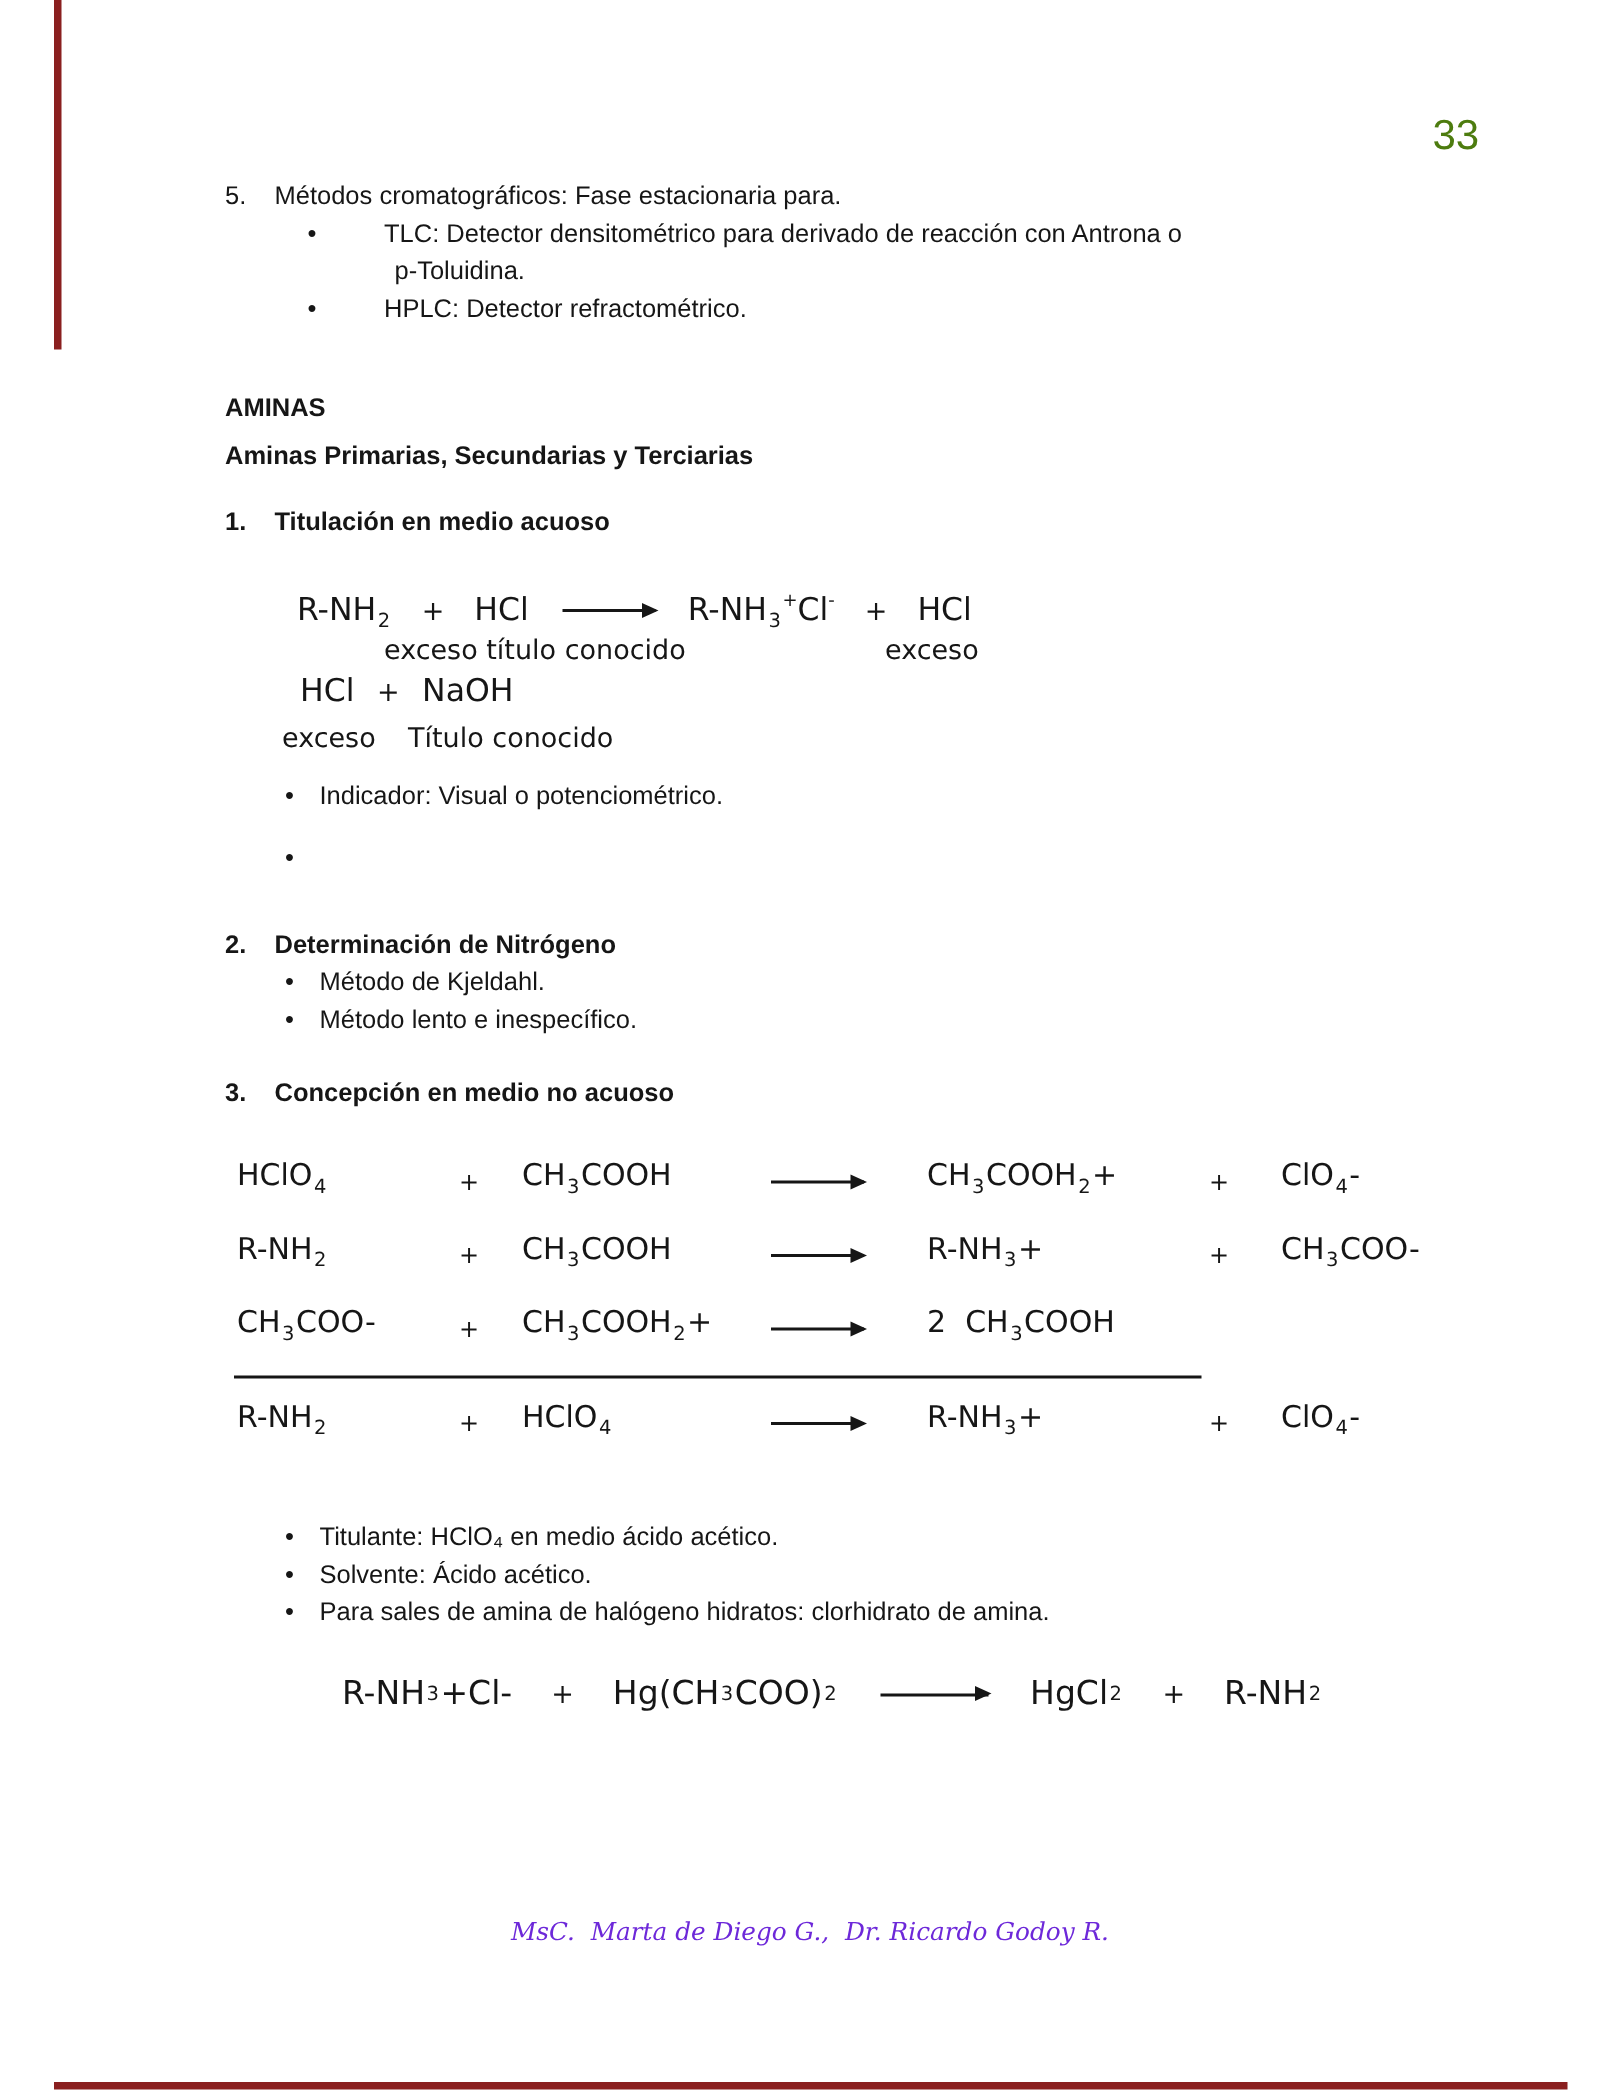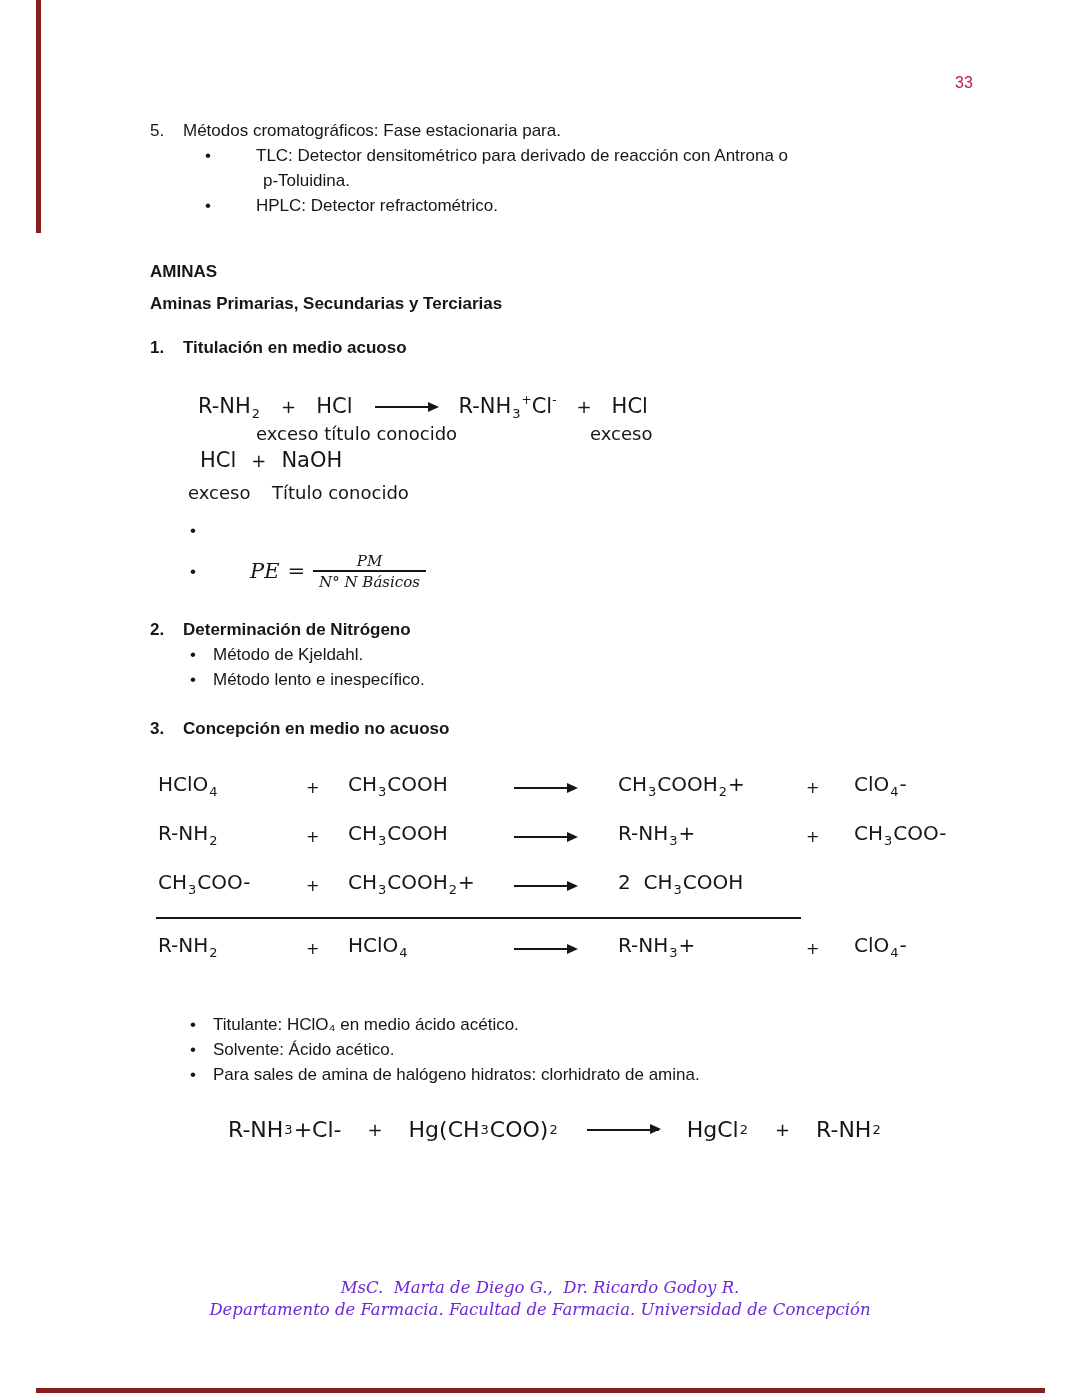--- a/index.html
+++ b/index.html
@@ -18,21 +18,21 @@
   .red-mark-left {
     position: absolute; left: 36px; top: 0;
     width: 5px; height: 233px;
   }
   .red-mark-bottom {
     position: absolute; left: 36px; top: 1388px;
     width: 1009px; height: 5px;
   }
   .pagenum {
     position: absolute; top: 74px; left: 955px;
-    font-size: 16px; color: #be185d;
+    font-size: 28px; color: #4d7c0f;
   }
   .content {
     position: absolute; left: 150px; top: 118px; width: 895px;
     font-size: 17px; line-height: 25px;
   }
   
   .li-num { display: flex; }
   .li-num .num { width: 33px; flex: none; }
   .li-num.bold { font-weight: bold; }
   
@@ -161,32 +161,25 @@
       <div class="r1"><span>R-NH</span><span class="t-sub">2</span><span class="t-plus">+</span><span>HCl</span><span class="t-arrow"></span><span>R-NH</span><span class="t-sub">3</span><span class="t-sup">+</span><span>Cl</span><span class="t-sup">-</span><span class="t-plus">+</span><span>HCl</span></div>
       <div class="eq-label lab-a">exceso título conocido</div>
       <div class="eq-label lab-b">exceso</div>
       <div class="r2"><span>HCl</span><span class="t-plus-sm">+</span><span>NaOH</span></div>
       <div class="eq-label lab-c">exceso</div>
       <div class="eq-label lab-d">Título conocido</div>
     </div>
 
     <div class="b-row ind-std mt-ind">
       <span class="dot"></span>
+      <span>Indicador: Visual o potenciométrico.</span>
     </div>
 
     <div class="pe-row ind-std">
       <span class="dot"></span>
-      <span class="pe-math">
-        <span class="pe-lhs">PE</span>
-        <span class="pe-eqs">=</span>
-        <span class="frac">
-          <span class="fr-num">PM</span>
-          <span class="fr-den">N° N Básicos</span>
-        </span>
-      </span>
     </div>
 
     <div class="li-num bold mt-h2">
       <span class="num">2.</span>
       <span>Determinación de Nitrógeno</span>
     </div>
     <div class="b-row ind-std">
       <span class="dot"></span>
       <span>Método de Kjeldahl.</span>
     </div>
@@ -269,16 +262,15 @@
         <span class="t-sub">2</span>
         <span class="t-plus">+</span>
         <span>R-NH</span>
         <span class="t-sub">2</span>
       </div>
 
   </div>
 
   <div class="footer">
     <div>MsC.&nbsp; Marta de Diego G.,&nbsp; Dr. Ricardo Godoy R.</div>
-    <div>Departamento de Farmacia. Facultad de Farmacia. Universidad de Concepción</div>
   </div>
 
 </div>
 
 </body></html>

